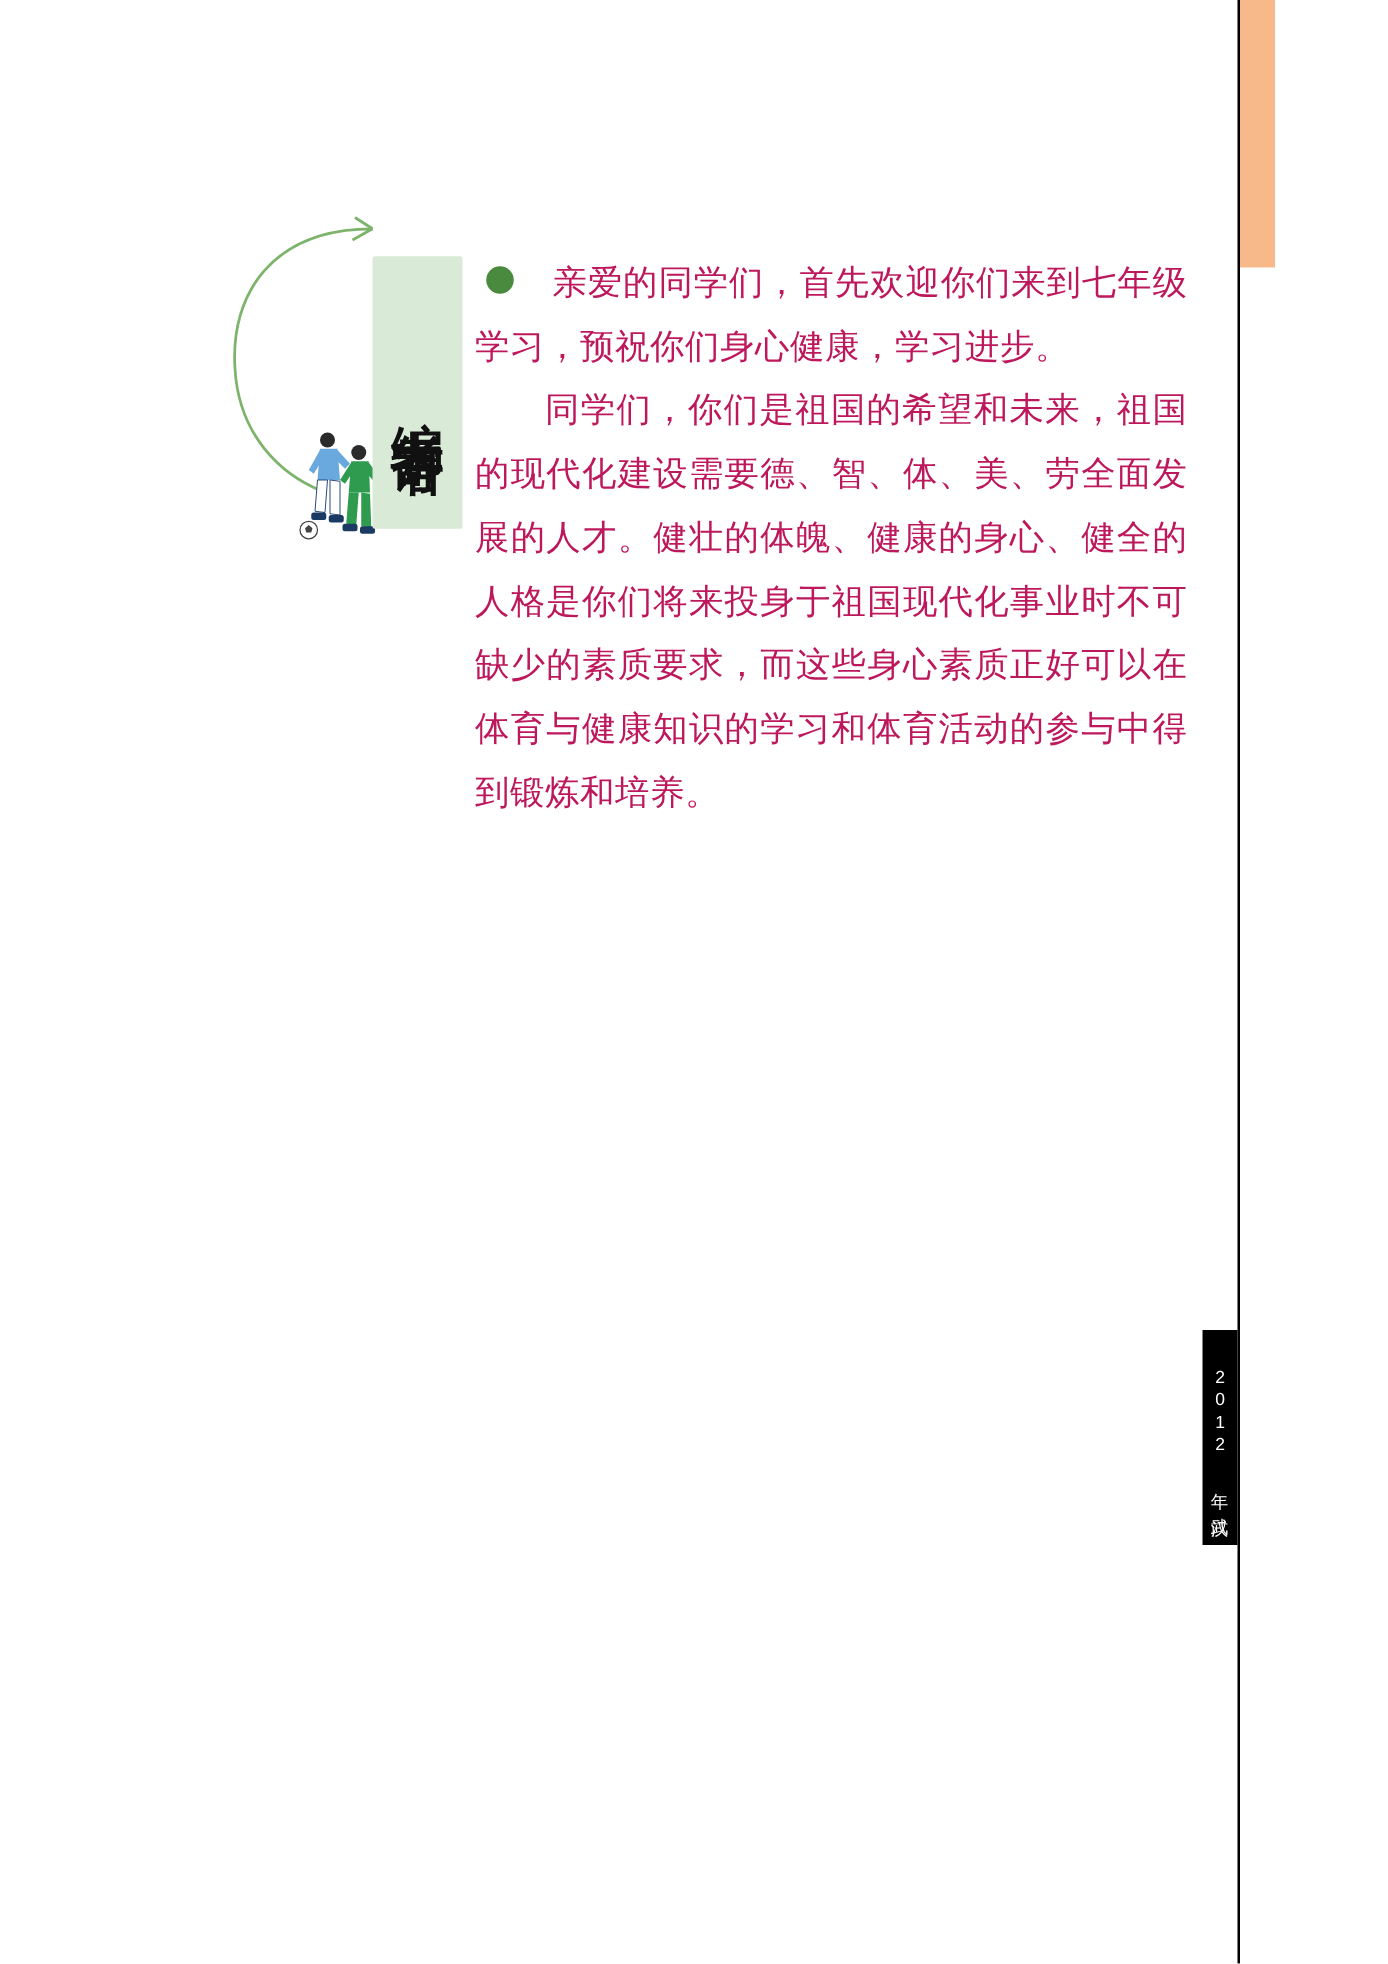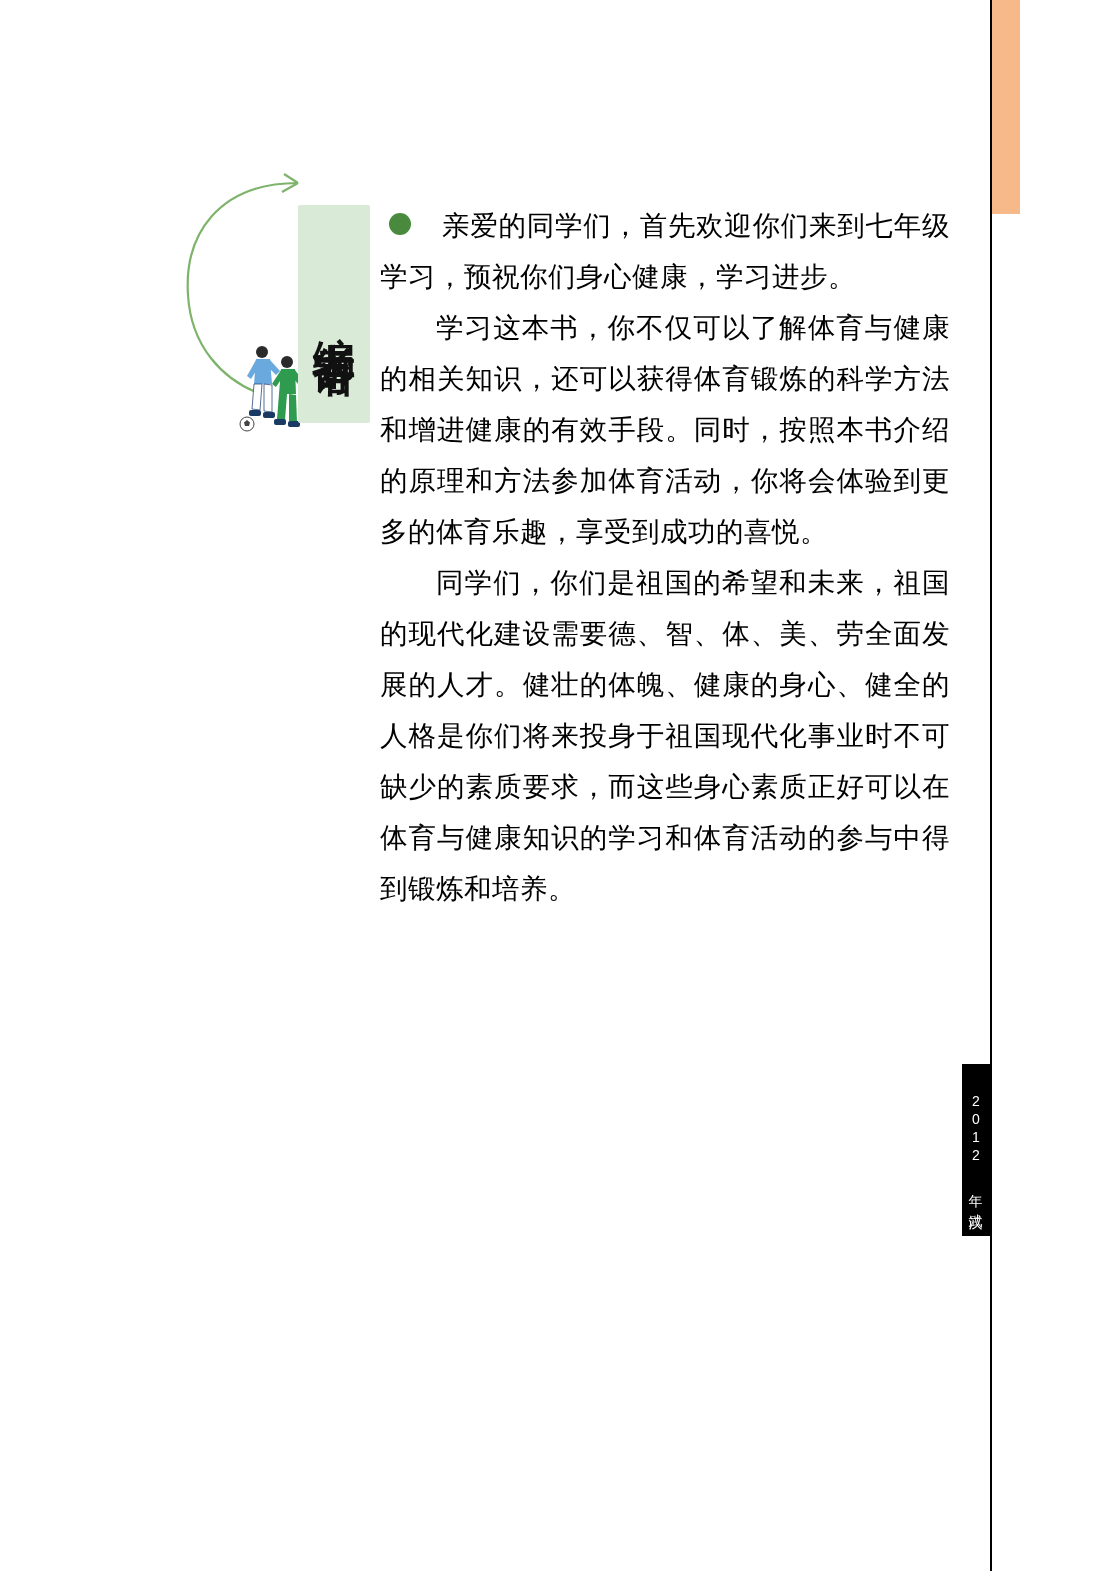--- a/index.html
+++ b/index.html
@@ -124,21 +124,21 @@
     width: 22px;
     height: 22px;
     border-radius: 50%;
     background: #4a8a3e;
   }
   p.para {
     margin: 0 0 0 0;
     font-family: "Liberation Serif", "DejaVu Serif", serif;
     font-size: 27.5px;
     line-height: 51px;
-    color: #000000;
+    color: #be185d;
     text-align: justify;
     text-justify: inter-ideograph;
     letter-spacing: 0.5px;
   }
   p.para.first {
     text-indent: 62px;
   }
   p.para.indent {
     text-indent: 56px;
   }
@@ -189,18 +189,17 @@
   </svg>
 
   <div class="title-block">
     <div class="title-block-text">编者寄语</div>
   </div>
 
   <div class="bullet-dot"></div>
 
   <div class="body-col">
     <p class="para first">亲爱的同学们，首先欢迎你们来到七年级学习，预祝你们身心健康，学习进步。</p>
-    <p class="para indent">学习这本书，你不仅可以了解体育与健康的相关知识，还可以获得体育锻炼的科学方法和增进健康的有效手段。同时，按照本书介绍的原理和方法参加体育活动，你将会体验到更多的体育乐趣，享受到成功的喜悦。</p>
     <p class="para indent">同学们，你们是祖国的希望和未来，祖国的现代化建设需要德、智、体、美、劳全面发展的人才。健壮的体魄、健康的身心、健全的人格是你们将来投身于祖国现代化事业时不可缺少的素质要求，而这些身心素质正好可以在体育与健康知识的学习和体育活动的参与中得到锻炼和培养。</p>
 
   </div>
 
 </div>
 
 </body></html>

